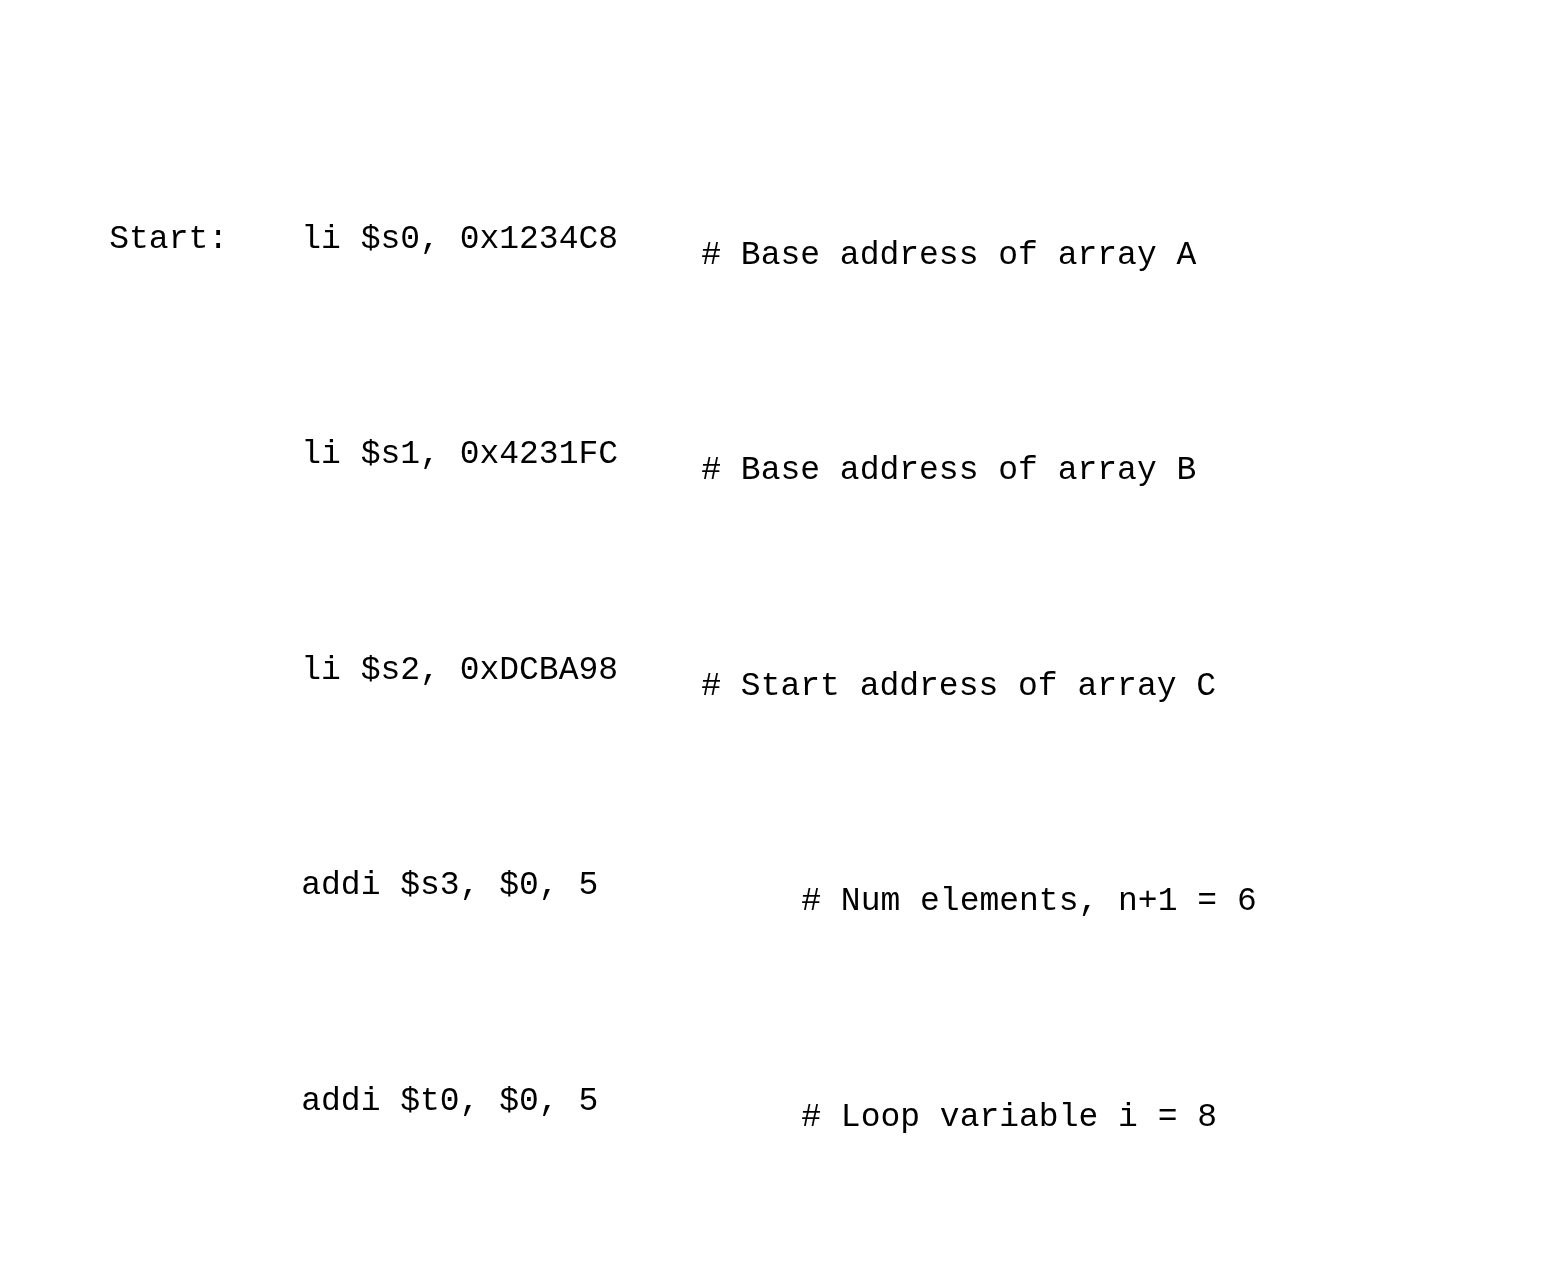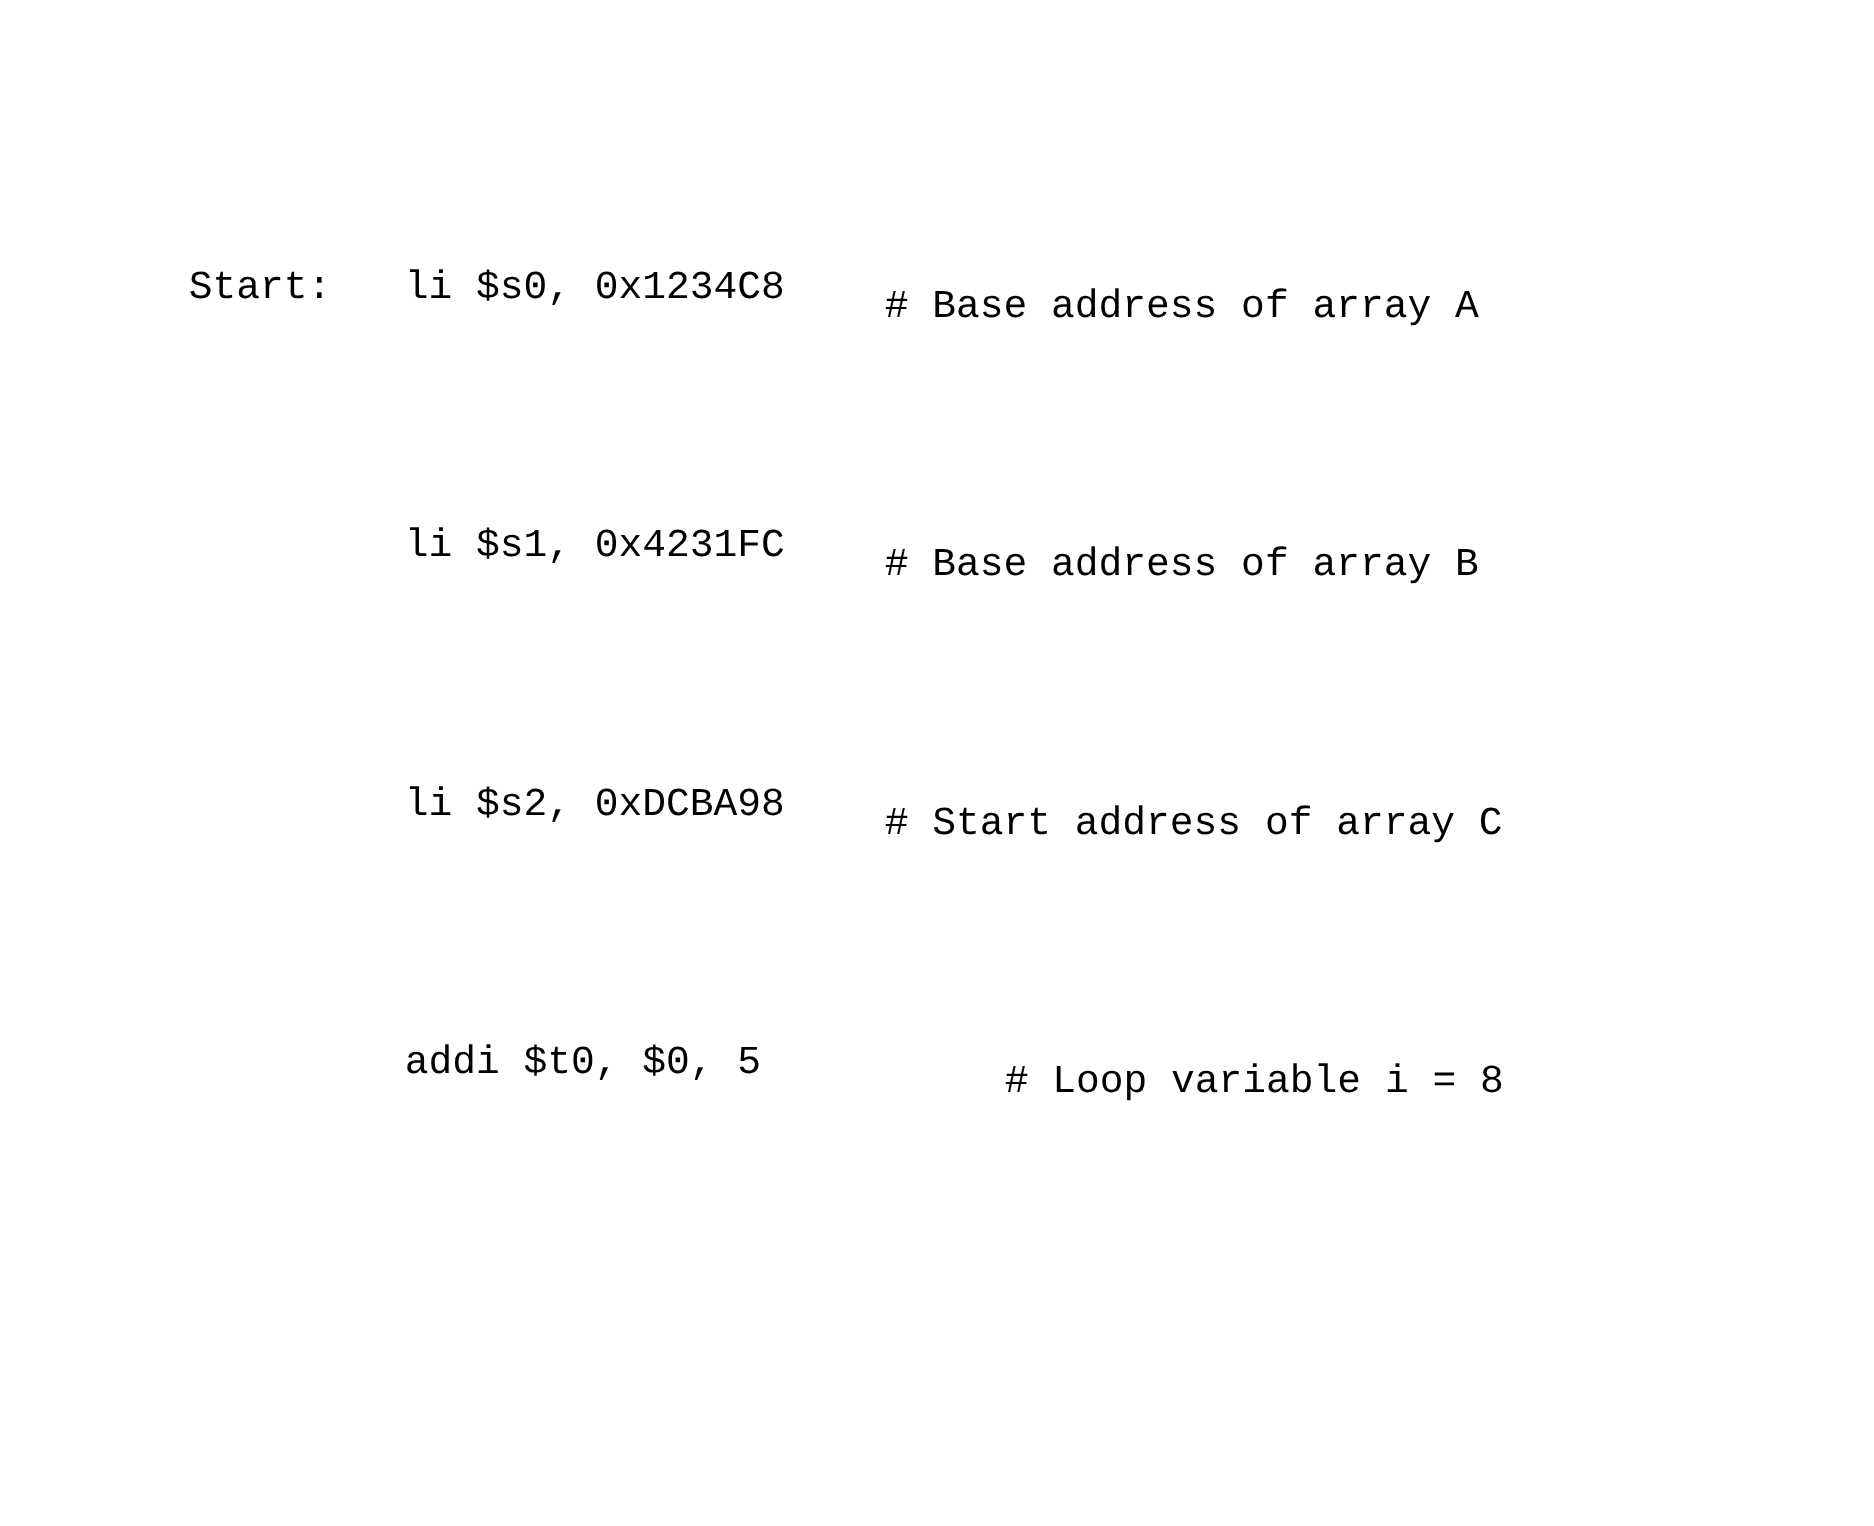--- a/index.html
+++ b/index.html
@@ -20,26 +20,26 @@
     white-space: pre;
     color: #000000;
   }
   .row {
     display: block;
   }
   .label-col {
     display: inline-block;
     width: 180px;   
     vertical-align: top;
-    margin-left: 48px;
   }
   .instr-col {
     display: inline-block;
     width: 400px;   
     vertical-align: top;
+    margin-left: 12px;
   }
   .instr-col.wide {
     width: 500px;
   }
   .comment-col {
     display: inline-block;
     vertical-align: top;
     margin-top: 16px;
   }
   .blank {
@@ -53,20 +53,23 @@
 
   
   <div class="row">
     <span class="label-col">Start:</span><span class="instr-col">li $s0, 0x1234C8</span><span class="comment-col"># Base address of array A</span>
   </div>
   <div class="row">
     <span class="label-col"></span><span class="instr-col">li $s1, 0x4231FC</span><span class="comment-col"># Base address of array B</span>
   </div>
   <div class="row">
     <span class="label-col"></span><span class="instr-col">li $s2, 0xDCBA98</span><span class="comment-col"># Start address of array C</span>
+  </div>
+  <div class="row">
+    <span class="label-col"></span><span class="instr-col wide">addi $s3, $0, 5</span><span class="comment-col"># Num elements, n+1 = 6</span>
   </div>
   <div class="row">
     <span class="label-col"></span><span class="instr-col wide">addi $t0, $0, 5</span><span class="comment-col"># Loop variable i = 8</span>
   </div>
 
   <div class="blank"></div>
 
   
   
   

